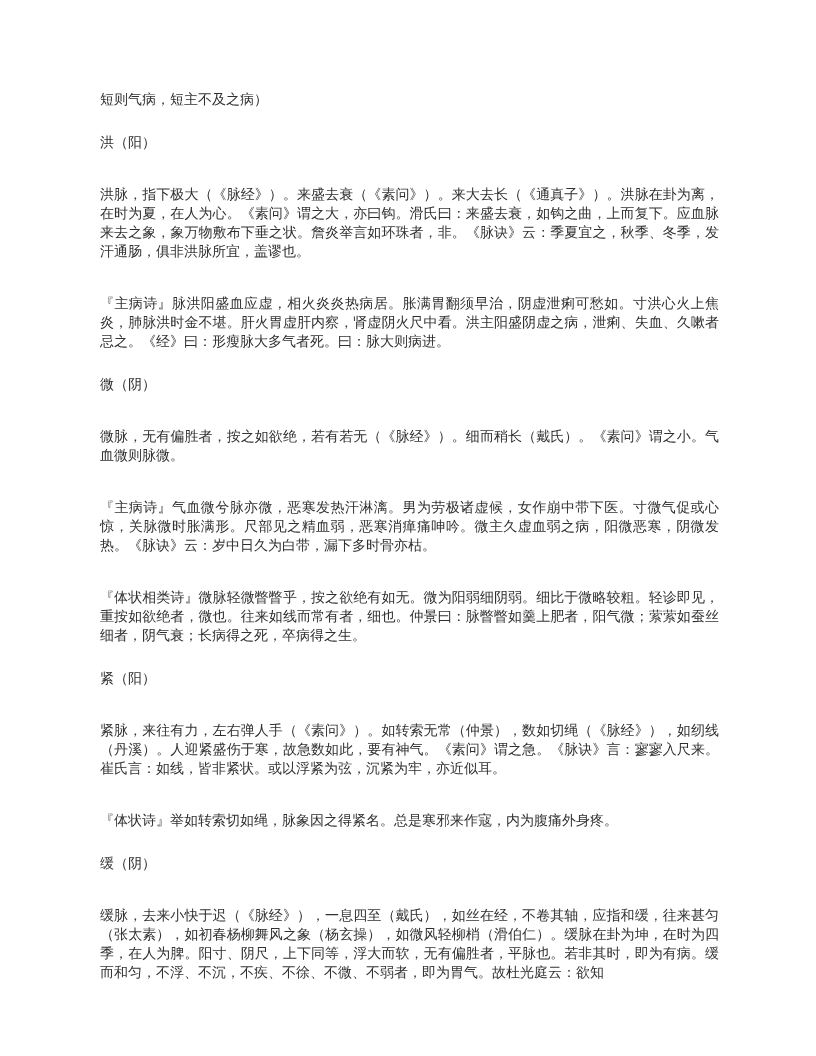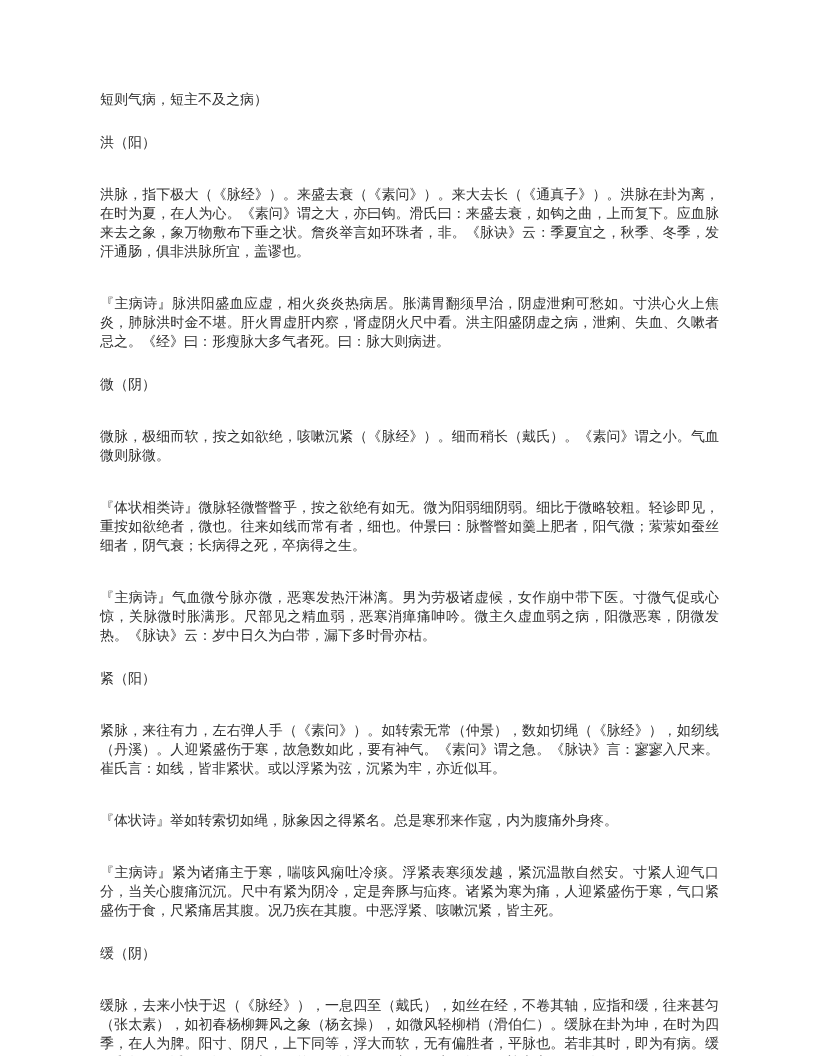--- a/index.html
+++ b/index.html
@@ -48,30 +48,29 @@
   <p class="line intro">短则气病，短主不及之病）</p>
 
   <h2 class="sec-heading">洪（阳）</h2>
   <div class="para-block">
     <p class="para">洪脉，指下极大（《脉经》）。来盛去衰（《素问》）。来大去长（《通真子》）。洪脉在卦为离，在时为夏，在人为心。《素问》谓之大，亦曰钩。滑氏曰：来盛去衰，如钩之曲，上而复下。应血脉来去之象，象万物敷布下垂之状。詹炎举言如环珠者，非。《脉诀》云：季夏宜之，秋季、冬季，发汗通肠，俱非洪脉所宜，盖谬也。</p>
     <p class="para">『主病诗』脉洪阳盛血应虚，相火炎炎热病居。胀满胃翻须早治，阴虚泄痢可愁如。寸洪心火上焦炎，肺脉洪时金不堪。肝火胃虚肝内察，肾虚阴火尺中看。洪主阳盛阴虚之病，泄痢、失血、久嗽者忌之。《经》曰：形瘦脉大多气者死。曰：脉大则病进。</p>
   </div>
 
   <h2 class="sec-heading">微（阴）</h2>
   <div class="para-block">
-    <p class="para">微脉，极细而软，按之如欲绝，咳嗽沉紧（《脉经》）。细而稍长（戴氏）。《素问》谓之小。气血微则脉微。</p>
+    <p class="para">微脉，无有偏胜者，按之如欲绝，若有若无（《脉经》）。细而稍长（戴氏）。《素问》谓之小。气血微则脉微。</p>
+    <p class="para">『主病诗』气血微兮脉亦微，恶寒发热汗淋漓。男为劳极诸虚候，女作崩中带下医。寸微气促或心惊，关脉微时胀满形。尺部见之精血弱，恶寒消瘅痛呻吟。微主久虚血弱之病，阳微恶寒，阴微发热。《脉诀》云：岁中日久为白带，漏下多时骨亦枯。</p>
     <p class="para">『体状相类诗』微脉轻微瞥瞥乎，按之欲绝有如无。微为阳弱细阴弱。细比于微略较粗。轻诊即见，重按如欲绝者，微也。往来如线而常有者，细也。仲景曰：脉瞥瞥如羹上肥者，阳气微；萦萦如蚕丝细者，阴气衰；长病得之死，卒病得之生。</p>
-    <p class="para">『主病诗』气血微兮脉亦微，恶寒发热汗淋漓。男为劳极诸虚候，女作崩中带下医。寸微气促或心惊，关脉微时胀满形。尺部见之精血弱，恶寒消瘅痛呻吟。微主久虚血弱之病，阳微恶寒，阴微发热。《脉诀》云：岁中日久为白带，漏下多时骨亦枯。</p>
   </div>
 
   <h2 class="sec-heading">紧（阳）</h2>
   <div class="para-block">
     <p class="para">紧脉，来往有力，左右弹人手（《素问》）。如转索无常（仲景），数如切绳（《脉经》），如纫线（丹溪）。人迎紧盛伤于寒，故急数如此，要有神气。《素问》谓之急。《脉诀》言：寥寥入尺来。崔氏言：如线，皆非紧状。或以浮紧为弦，沉紧为牢，亦近似耳。</p>
     <p class="para">『体状诗』举如转索切如绳，脉象因之得紧名。总是寒邪来作寇，内为腹痛外身疼。</p>
-    <p class="para">『主病诗』紧为诸痛主于寒，喘咳风痫吐冷痰。浮紧表寒须发越，紧沉温散自然安。寸紧人迎气口分，当关心腹痛沉沉。尺中有紧为阴冷，定是奔豚与疝疼。诸紧为寒为痛，人迎紧盛伤于寒，气口紧盛伤于食，尺紧痛居其腹。况乃疾在其腹。中恶浮紧、咳嗽沉紧，皆主死。</p>
   </div>
 
   <h2 class="sec-heading">缓（阴）</h2>
   <div class="para-block">
     <p class="para">缓脉，去来小快于迟（《脉经》），一息四至（戴氏），如丝在经，不卷其轴，应指和缓，往来甚匀（张太素），如初春杨柳舞风之象（杨玄操），如微风轻柳梢（滑伯仁）。缓脉在卦为坤，在时为四季，在人为脾。阳寸、阴尺，上下同等，浮大而软，无有偏胜者，平脉也。若非其时，即为有病。缓而和匀，不浮、不沉，不疾、不徐、不微、不弱者，即为胃气。故杜光庭云：欲知</p>
   </div>
 
 </div>
 
 </body></html>

